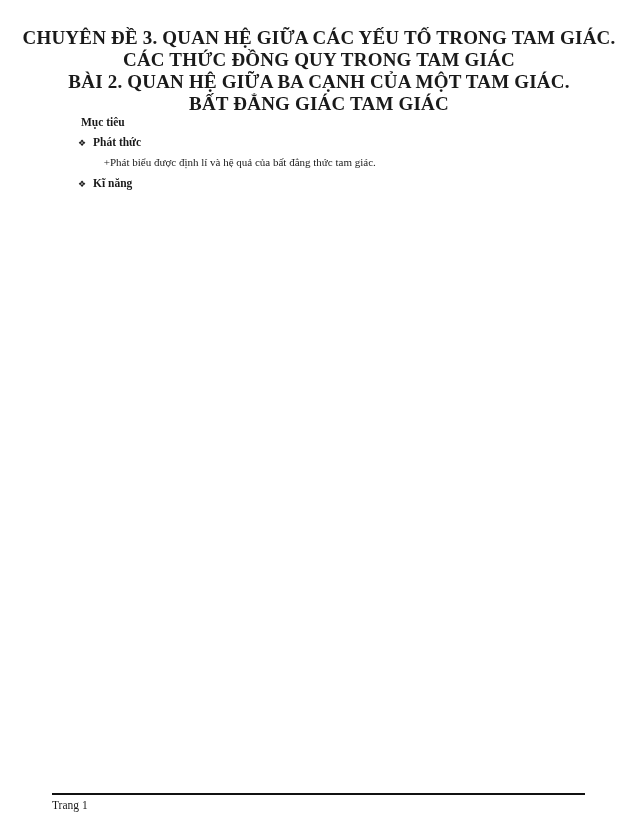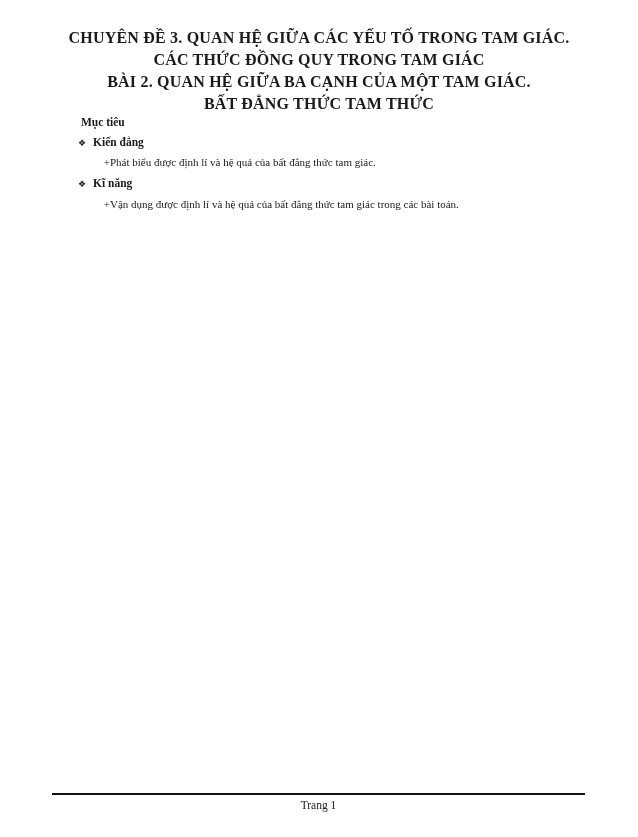--- a/index.html
+++ b/index.html
@@ -17,21 +17,21 @@
     overflow: hidden;
   }
   .title-block {
     position: absolute;
     top: 27px;
     left: 0;
     width: 638px;
     text-align: center;
   }
   .title-line {
-    font-size: 16px;
+    font-size: 19px;
     font-weight: bold;
     line-height: 22px;
     letter-spacing: 0.2px;
     white-space: nowrap;
   }
   .objectives-heading {
     position: absolute;
     top: 115px;
     left: 57px;
     font-size: 11.5px;
@@ -72,51 +72,48 @@
     left: 52px;
     width: 533px;
     height: 0;
     border-top: 2px solid #111111;
   }
   .footer-text {
     position: absolute;
     top: 798px;
     left: 52px;
     width: 533px;
-    text-align: center;
+    text-align: left;
     font-size: 11.5px;
     line-height: 14px;
   }
 </style>
 </head>
 <body>
 
 <div class="page">
 
   <header class="title-block">
     <div class="title-line">CHUYÊN ĐỀ 3. QUAN HỆ GIỮA CÁC YẾU TỐ TRONG TAM GIÁC.</div>
     <div class="title-line">CÁC THỨC ĐỒNG QUY TRONG TAM GIÁC</div>
     <div class="title-line">BÀI 2. QUAN HỆ GIỮA BA CẠNH CỦA MỘT TAM GIÁC.</div>
-    <div class="title-line">BẤT ĐẲNG THỨC TAM THỨC</div>
+    <div class="title-line">BẤT ĐẲNG GIÁC TAM GIÁC</div>
   </header>
 
   <div class="objectives-heading">Mục tiêu</div>
 
   <div class="row section-row row-kien-thuc">
-    <span class="diamond">❖</span><span class="section-label">Kiến đẳng</span>
+    <span class="diamond">❖</span><span class="section-label">Phát thức</span>
   </div>
 
   <div class="row item-row row-item-1">
     <span class="plus">+</span><span class="item-text">Phát biểu được định lí và hệ quả của bất đẳng thức tam giác.</span>
   </div>
 
   <div class="row section-row row-ki-nang">
     <span class="diamond">❖</span><span class="section-label">Kĩ năng</span>
   </div>
 
-  <div class="row item-row row-item-2">
-    <span class="plus">+</span><span class="item-text">Vận dụng được định lí và hệ quả của bất đẳng thức tam giác trong các bài toán.</span>
-  </div>
 
   <div class="footer-line"></div>
   <div class="footer-text">Trang 1</div>
 
 </div>
 
 </body></html>

